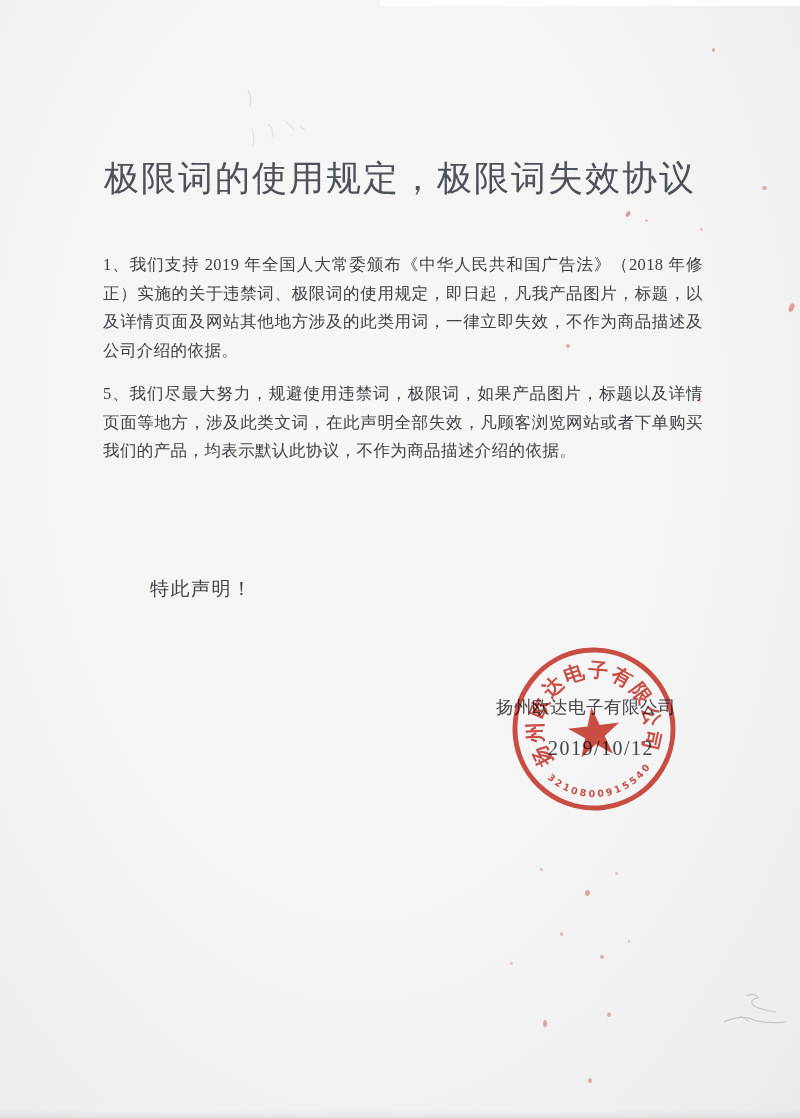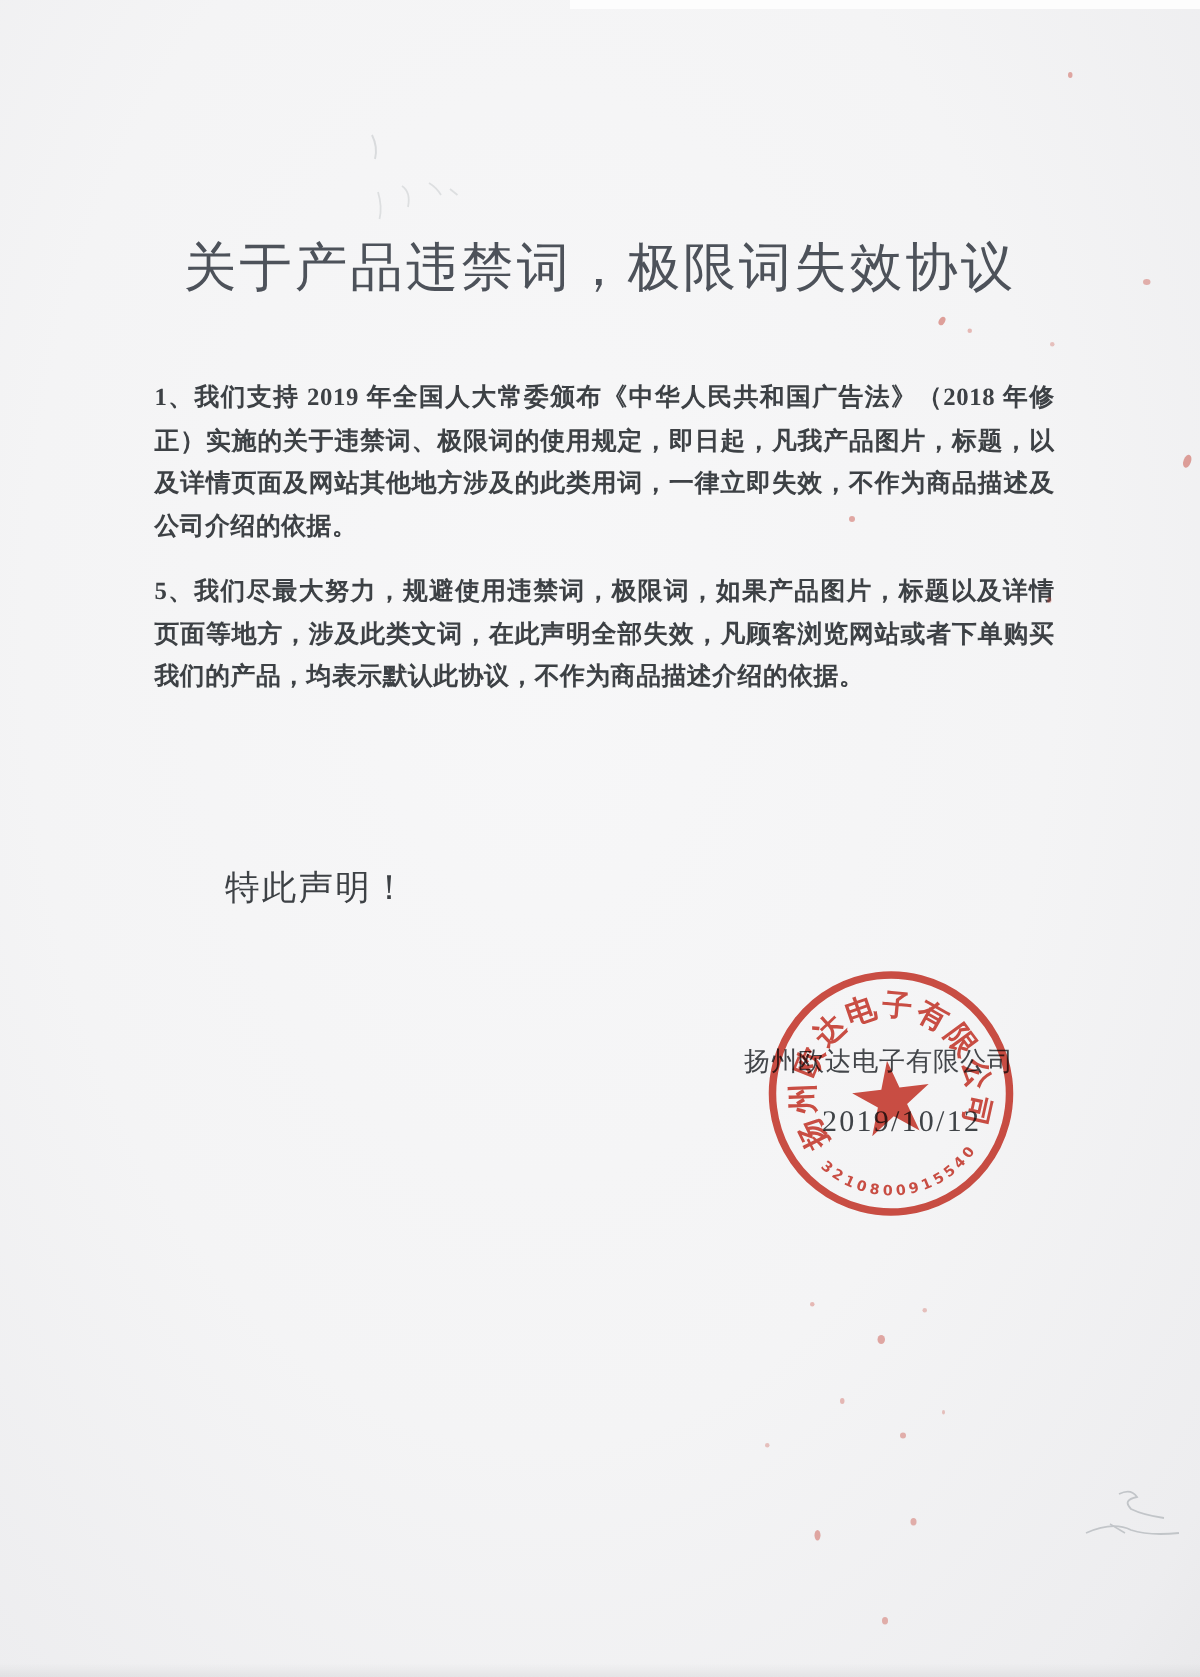--- a/index.html
+++ b/index.html
@@ -12,42 +12,42 @@
   .scan-edge-top{position:absolute;top:0;left:380px;right:0;height:6px;background:#fdfdfd;}
   .scan-edge-bottom{position:absolute;bottom:0;left:0;right:0;height:9px;
     background:linear-gradient(to bottom,rgba(0,0,0,0),rgba(0,0,0,0.05));}
   .title{
     position:absolute;top:155px;left:0;width:100%;margin:0;
     text-align:center;font-size:35px;font-weight:400;letter-spacing:2px;color:#4d525a;
   }
   .body-text{
     position:absolute;left:103px;top:251px;width:600px;
     font-size:16.5px;line-height:28.5px;letter-spacing:.4px;
-    text-align:justify;color:#3d4145;font-weight:bold;
+    text-align:justify;color:#3d4145;
   }
   .body-text p{margin:0 0 15px 0;}
-  .closing{position:absolute;left:150px;top:576px;font-size:23px;letter-spacing:1.5px;color:#3d4145;}
+  .closing{position:absolute;left:150px;top:576px;font-size:19px;letter-spacing:1.5px;color:#3d4145;}
   .sig-company{position:absolute;left:496px;top:695px;font-size:17.5px;letter-spacing:.5px;color:#43464a;}
   .sig-date{position:absolute;left:548px;top:737px;font-size:20px;letter-spacing:1.5px;color:#3f4347;}
   .stamp{
     position:absolute;left:494px;top:629px;width:200px;height:200px;
     transform:rotate(-7deg);mix-blend-mode:multiply;opacity:.88;
   }
   .stamp svg{display:block;width:200px;height:200px;}
   .seal-arc-text{font-family:"DejaVu Sans","Liberation Sans",sans-serif;font-weight:bold;}
   .speck{position:absolute;border-radius:50%;background:#c8493d;}
   .pencil{position:absolute;}
 </style>
 </head>
 <body>
 
 <div class="scan">
   <div class="scan-edge-top"></div>
 
-  <h1 class="title">关于产品违禁词，极限词失效协议</h1>
+  <h1 class="title">极限词的使用规定，极限词失效协议</h1>
 
   <div class="body-text">
     <p>1、我们支持 2019 年全国人大常委颁布《中华人民共和国广告法》（2018 年修正）实施的关于违禁词、极限词的使用规定，即日起，凡我产品图片，标题，以及详情页面及网站其他地方涉及的此类用词，一律立即失效，不作为商品描述及公司介绍的依据。</p>
     <p>5、我们尽最大努力，规避使用违禁词，极限词，如果产品图片，标题以及详情页面等地方，涉及此类文词，在此声明全部失效，凡顾客浏览网站或者下单购买我们的产品，均表示默认此协议，不作为商品描述介绍的依据。</p>
   </div>
 
   <div class="closing">特此声明！</div>
 
   <div class="sig-company">扬州欧达电子有限公司</div>
   <div class="sig-date">2019/10/12</div>

